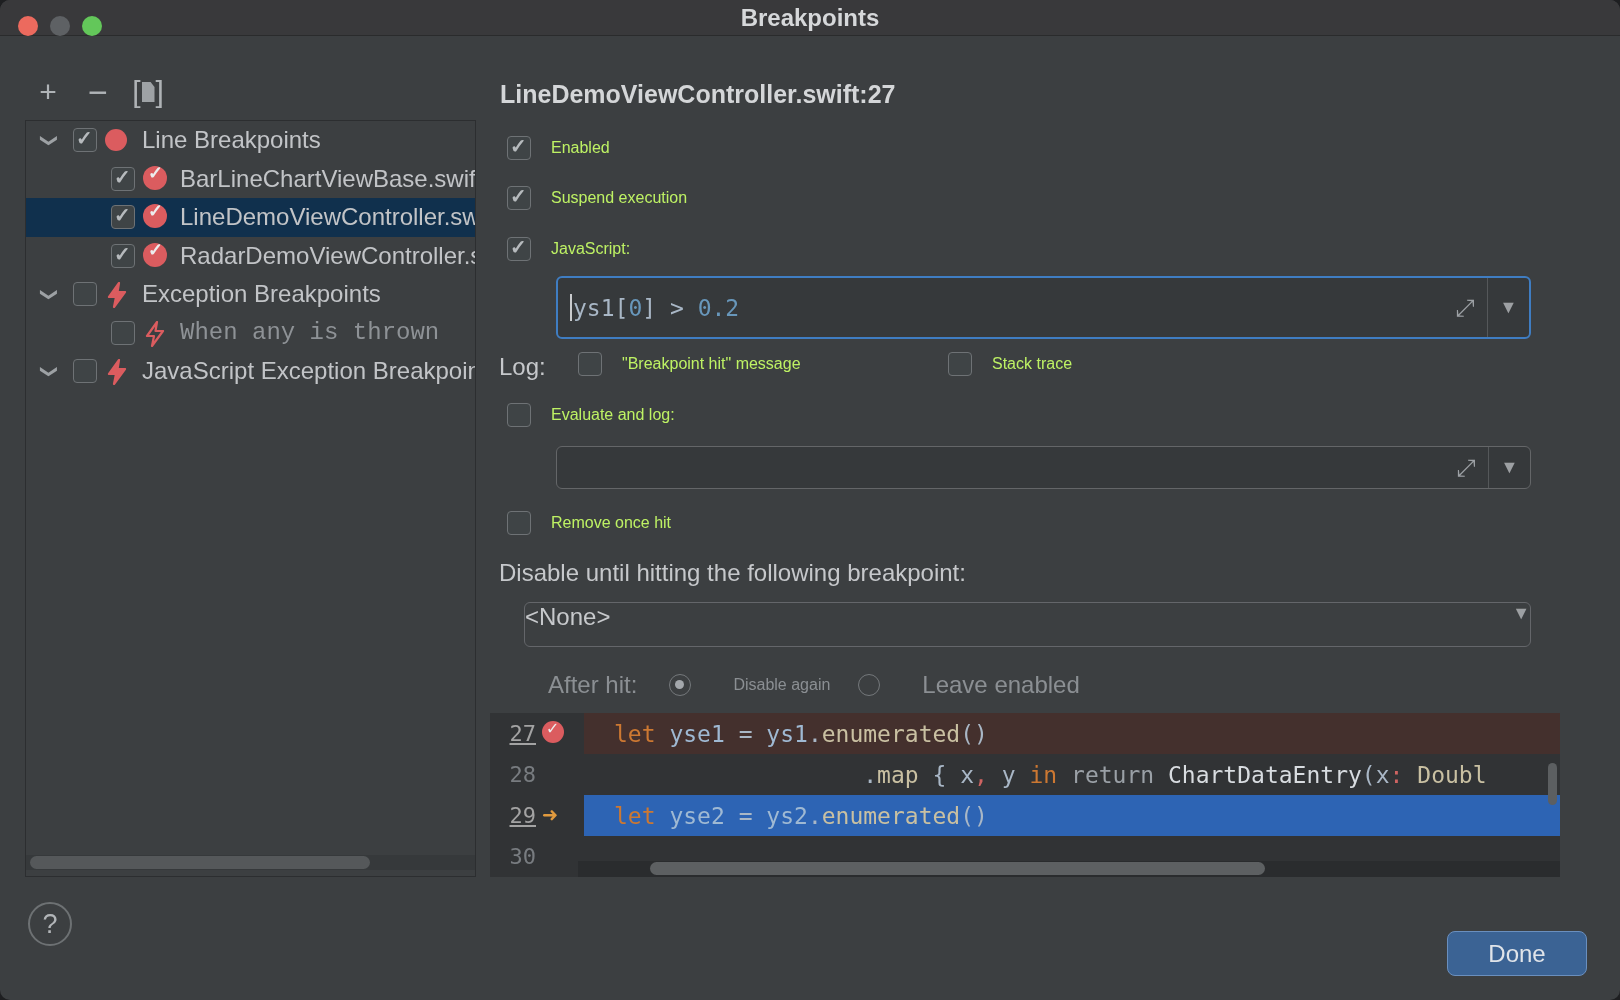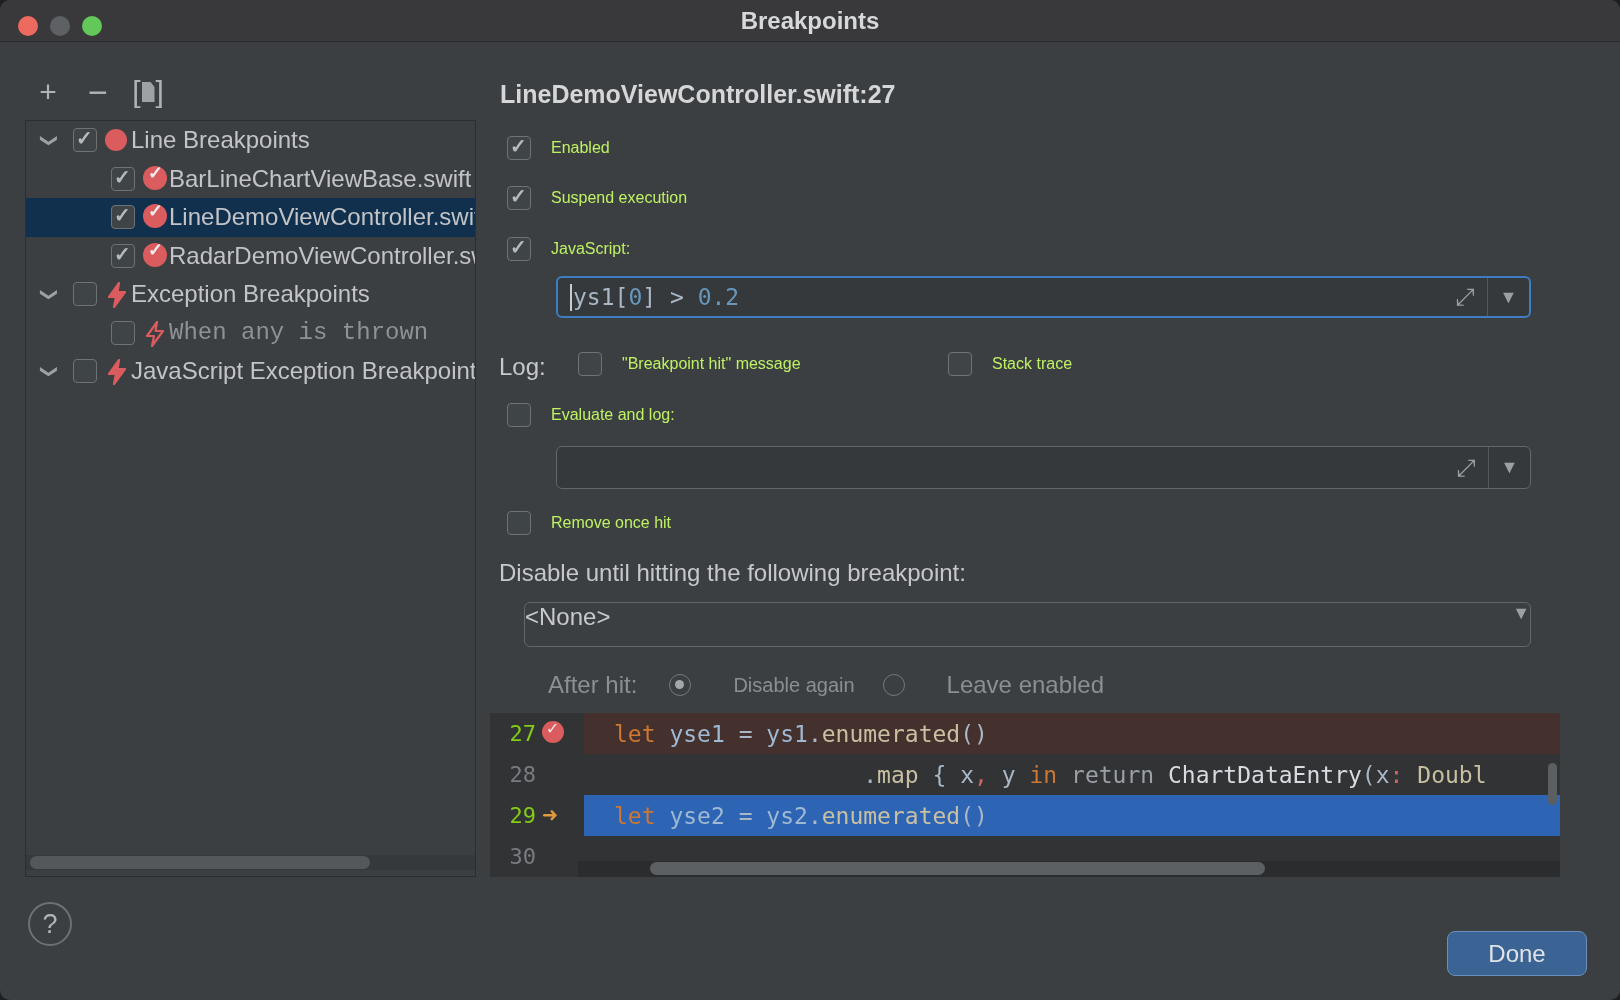--- a/index.html
+++ b/index.html
@@ -3,21 +3,21 @@
 <meta charset="utf-8">
 <style>
   html,body{margin:0;padding:0;background:#1e1f21;}
   *{box-sizing:border-box;}
   #win{
     position:relative;width:1620px;height:1000px;background:#3c3f41;
     font-family:"Liberation Sans",sans-serif;color:#c2c4c7;
     border-radius:10px;overflow:hidden;
   }
   
-  #titlebar{position:relative;height:42px;background:#39393b;border-bottom:1px solid #2a2b2c;
+  #titlebar{position:relative;height:36px;background:#39393b;border-bottom:1px solid #2a2b2c;
     display:flex;align-items:center;justify-content:center;}
   #titlebar .title{font-weight:bold;font-size:24px;color:#d6d8da;}
   .lights{position:absolute;left:18px;top:16px;display:flex;gap:12px;}
   .light{width:20px;height:20px;border-radius:50%;}
   .light.red{background:#ec6a5e;}
   .light.gray{background:#5e6164;}
   .light.green{background:#63c75a;}
   
   .tb-btn{position:absolute;width:36px;height:34px;display:flex;align-items:center;justify-content:center;
     color:#afb3b6;font-size:30px;line-height:1;cursor:default;}
@@ -31,36 +31,36 @@
   #tree{position:absolute;left:25px;top:120px;width:451px;height:757px;
     border:1px solid #2c2e30;background:#3c3f41;overflow:hidden;}
   .trow{position:relative;height:38.5px;display:flex;align-items:center;white-space:nowrap;overflow:hidden;}
   .trow.sel{background:var(--tree_selection);}
   .trow .chev{width:20px;text-align:center;color:#9da1a4;font-size:17px;display:inline-block;
     transform:rotate(90deg);flex:none;}
   .cb{flex:none;width:24px;height:24px;border:1.5px solid #6e7275;border-radius:4px;background:#3f4446;
     position:relative;display:inline-block;}
   .cb.checked::after{content:"✓";position:absolute;left:2px;top:-3px;font-size:20px;font-weight:bold;color:#b6babd;}
   .ticon{flex:none;width:26px;height:26px;margin-left:8px;position:relative;}
-  .tlabel{margin-left:0;font-size:24px;overflow:hidden;}
+  .tlabel{margin-left:11px;font-size:24px;overflow:hidden;}
   .trow .dim{color:#8e9296;font-family:Liberation Mono, monospace;}
   
   .bp-dot{width:22px;height:22px;border-radius:50%;background:var(--red);margin-top:2px;}
   .bp-check{width:24px;height:24px;border-radius:50%;background:var(--red);position:relative;}
   .bp-check::after{content:"✓";position:absolute;left:5px;top:-4px;font-size:18px;font-weight:bold;color:#ecedee;}
   svg.bolt{display:block;margin-top:1px;}
   
   #tree-hscroll{position:absolute;left:30px;top:856px;width:340px;height:13px;border-radius:7px;background:#55585a;}
   #tree-hscroll-track{position:absolute;left:26px;top:855px;width:449px;height:15px;background:#36393b;border-radius:0;}
   
   .abs{position:absolute;}
   #detail-title{left:500px;top:80px;font-size:25px;font-weight:bold;color:#d4d6d8;}
   .cbrow{display:flex;align-items:center;gap:20px;}
   .cbrow .lbl{font-size:16px;color:#bef264;}
-  .combo{position:absolute;height:42px;border:1px solid #646668;border-radius:6px;background:#36393b;
+  .combo{position:absolute;height:63px;border:1px solid #646668;border-radius:6px;background:#36393b;
     display:flex;align-items:center;}
   .combo.focused{border:2px solid var(--accent);}
   .combo .grow{flex:1;display:flex;align-items:center;height:100%;padding-left:12px;overflow:hidden;}
   .combo .expand{width:44px;height:100%;display:flex;align-items:center;justify-content:center;
     color:#9da1a5;font-size:24px;font-family:"DejaVu Sans",sans-serif;}
   .combo .dd{width:42px;height:100%;border-left:1px solid #55585a;display:flex;align-items:center;justify-content:center;
     color:#9da0a3;font-size:18px;}
   .caret{width:2px;height:27px;background:#c9cbcd;margin-right:1px;}
   .mono{font-family:"DejaVu Sans Mono",monospace;font-size:23px;color:#a9b7c6;white-space:pre;}
   .mono .num{color:var(--number_blue);}
@@ -69,21 +69,21 @@
   .select .dd-arrow{margin-left:auto;color:#9da0a3;font-size:18px;}
   .radio{width:22px;height:22px;border:1.5px solid #74787b;border-radius:50%;position:relative;flex:none;display:inline-block;}
   .radio.on::after{content:"";position:absolute;left:5px;top:5px;width:9px;height:9px;border-radius:50%;background:#a3a7ab;}
   .disabled-txt{color:#8b8f93;margin-left:28px;}
   
   #code{position:absolute;left:490px;top:713px;width:1070px;height:164px;background:#313335;overflow:hidden;}
   .cline{position:relative;height:41px;display:flex;align-items:center;font-family:"DejaVu Sans Mono",monospace;
     font-size:23px;white-space:pre;}
   .gutter{flex:none;width:88px;height:100%;display:flex;align-items:center;background:#313335;}
   .gutter .lnum{width:46px;text-align:right;color:#787c80;font-size:22px;}
-  .gutter .lnum.bright{color:#84cc16;}
+  .gutter .lnum.bright{color:#a3a3a3;text-decoration:underline;}
   .gutter .gicon{width:30px;height:26px;margin-left:6px;position:relative;}
   .codebody{flex:1;height:100%;display:flex;align-items:center;padding-left:30px;overflow:hidden;
     border-left:6px solid #313335;}
   .cline.bpline .codebody{background:var(--bp_line_bg);}
   .cline.execline .codebody{background:var(--exec_line_bg);}
   .tok-kw{color:var(--keyword_orange);}
   .tok-var{color:#9fb9d3;}
   .tok-mth{color:#c9c0a2;}
   .tok-cls{color:#d8dce0;}
   .tok-pun{color:#cf6462;}
@@ -242,21 +242,21 @@
 
   <div class="abs" style="left:499px;top:559px;font-size:24px;color:#c6c8cb;">Disable until hitting the following breakpoint:</div>
   <div class="select" style="left:524px;top:602px;width:1007px;">
     <span>&lt;None&gt;</span>
     <span class="dd-arrow">▼</span>
   </div>
 
   <div class="abs" style="left:520px;top:671px;display:flex;align-items:center;gap:14px;">
     <span class="disabled-txt" style="font-size:24px;">After hit:</span>
     <span class="radio on" style="margin-left:18px;"></span>
-    <span class="disabled-txt" style="font-size:20px;">Disable again</span>
+    <span class="disabled-txt" style="font-size:16px;">Disable again</span>
     <span class="radio" style="margin-left:14px;"></span>
     <span class="disabled-txt" style="font-size:24px;">Leave enabled</span>
   </div>
 
   <div id="code">
     <div id="code-lines">
         <div class="cline bpline"><div class="gutter">
        <span class="lnum bright">27</span>
        <span class="gicon"><div class="bp-check" style="width:22px;height:22px;"></div></span>
      </div>

